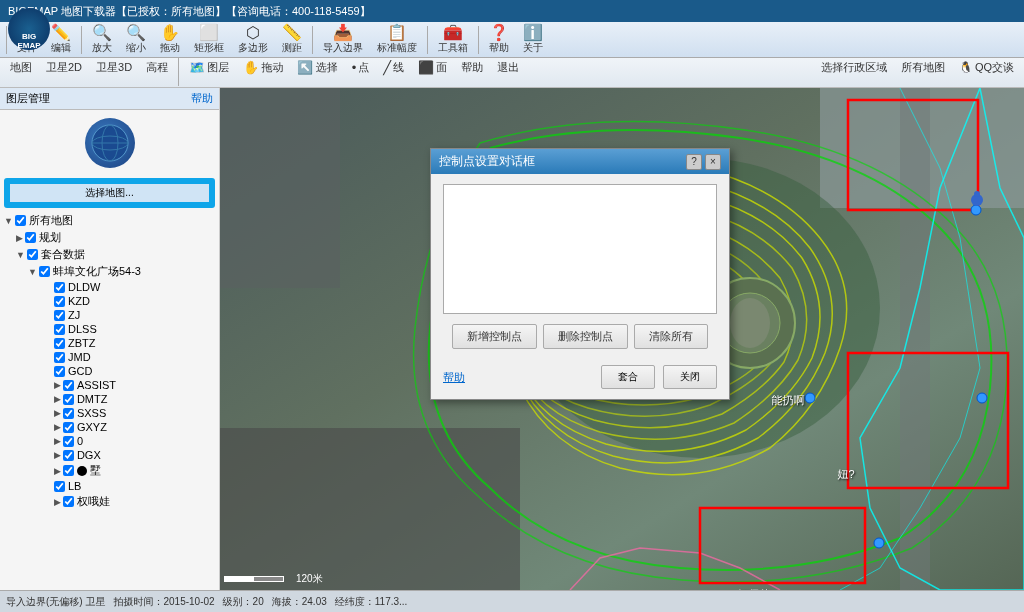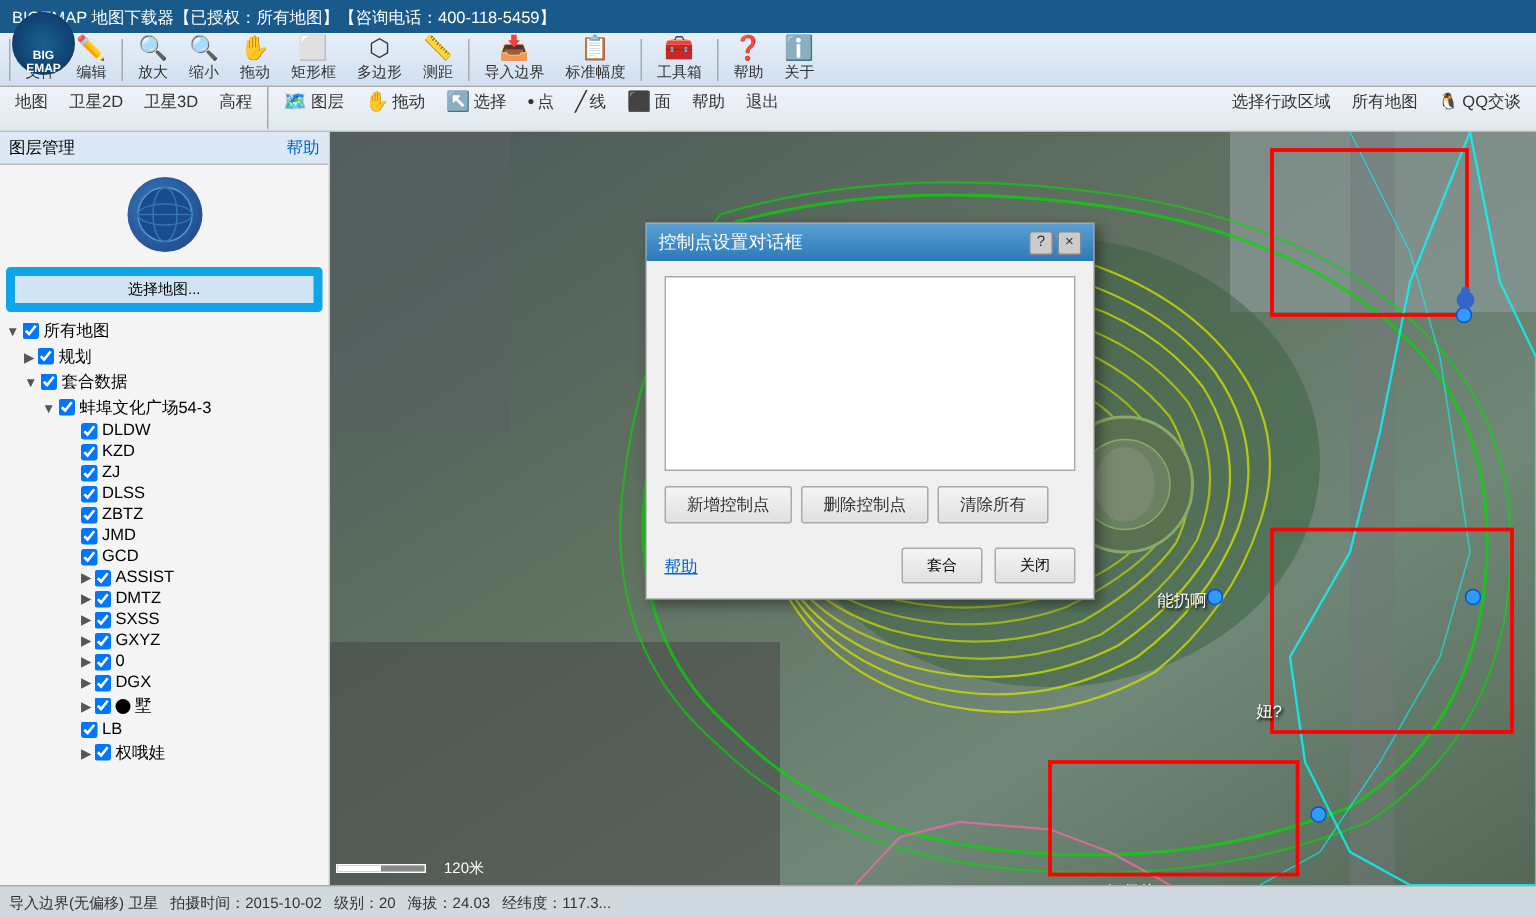--- a/index.html
+++ b/index.html
@@ -189,20 +189,21 @@
     .dlg-col:last-child { border-right: none; }
     #dialog-table-body {
       border: 1px solid #aaa;
       min-height: 130px;
       background: white;
     }
     #dialog-actions {
       display: flex;
       gap: 6px;
       margin-top: 10px;
+      justify-content: center;
     }
     .dlg-action-btn {
       padding: 4px 14px;
       background: linear-gradient(to bottom, #f5f5f5, #e0e0e0);
       border: 1px solid #aaa;
       border-radius: 2px;
       cursor: pointer;
       font-size: 11px;
       color: #333;
     }

